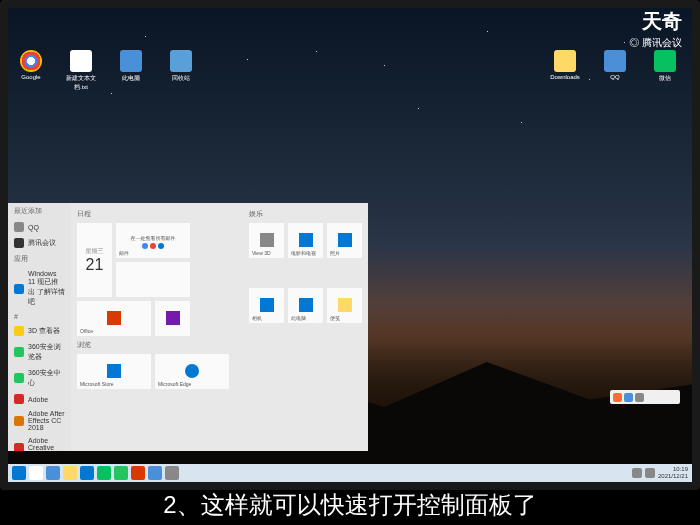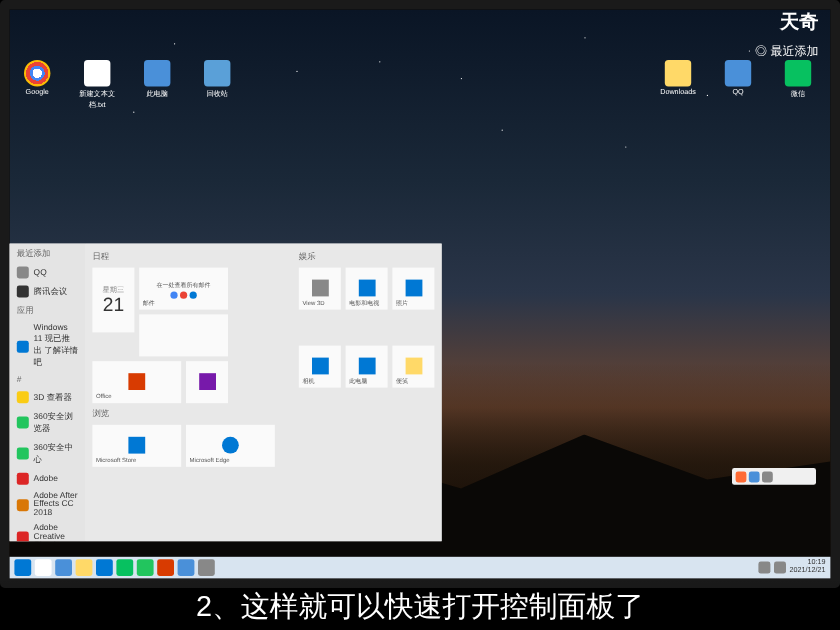--- a/index.html
+++ b/index.html
@@ -6,21 +6,21 @@
 body { width: 700px; height: 525px; background: #000; position: relative; overflow: hidden; }
 
 .monitor { position: absolute; top: 0; left: 0; width: 700px; height: 490px; background: linear-gradient(to bottom, #0a1525 0%, #1a2838 30%, #2a3548 50%, #6b4530 70%, #3a2818 80%, #1a1010 100%); border: 8px solid #1a1a1a; border-radius: 4px; }
 
 .stars { position: absolute; top: 0; left: 0; right: 0; height: 60%; }
 .star { position: absolute; width: 1px; height: 1px; background: #fff; border-radius: 50%; }
 
 .mountains { position: absolute; bottom: 0; left: 0; right: 0; height: 180px; background: linear-gradient(to top, #0a0806 0%, #1a1008 30%, transparent 100%); }
 .mountain-shape { position: absolute; bottom: 0; width: 100%; height: 150px; background: #0a0806; clip-path: polygon(0 100%, 0 60%, 15% 40%, 25% 55%, 40% 30%, 55% 50%, 70% 20%, 85% 45%, 100% 35%, 100% 100%); }
 
-.watermark-top { position: absolute; top: 0; right: 10px; color: #fff; font-size: 16px; font-weight: bold; }
+.watermark-top { position: absolute; top: 0; right: 10px; color: #fff; font-size: 20px; font-weight: bold; }
 .watermark-sub { position: absolute; top: 28px; right: 10px; color: #fff; font-size: 10px; }
 
 .desktop-icons-left { position: absolute; top: 42px; left: 4px; display: flex; gap: 12px; }
 .desktop-icons-right { position: absolute; top: 42px; right: 8px; display: flex; gap: 12px; }
 .dicon { width: 38px; display: flex; flex-direction: column; align-items: center; gap: 2px; color: #fff; font-size: 6px; text-align: center; }
 .dicon-img { width: 22px; height: 22px; background: #4a90d9; border-radius: 3px; }
 .chrome-icon { background: radial-gradient(circle, #fff 25%, #4285f4 25%, #4285f4 40%, #ea4335 40%, #ea4335 60%, #fbbc05 60%, #fbbc05 80%, #34a853 80%); border-radius: 50%; }
 .folder-icon { background: #ffd968; }
 .recycle-icon { background: #5aa0d8; }
 
@@ -30,21 +30,21 @@
 .sm-icon { width: 10px; height: 10px; background: #888; border-radius: 2px; flex-shrink: 0; }
 .sm-header { font-size: 7px; color: #666; padding: 3px 6px; }
 
 .sm-right { flex: 1; background: #e8e8e8; padding: 6px; }
 .sm-section-label { font-size: 7px; color: #666; margin-bottom: 4px; }
 .tiles-row { display: flex; gap: 4px; margin-bottom: 4px; }
 .tile { background: #fafafa; display: flex; flex-direction: column; align-items: center; justify-content: center; font-size: 6px; color: #555; position: relative; }
 .tile-sm { width: 35px; height: 35px; }
 .tile-md { width: 74px; height: 35px; }
 .tile-wide { width: 74px; height: 35px; }
-.tile-calendar { width: 35px; height: 54px; }
+.tile-calendar { width: 35px; height: 74px; }
 .tile-icon { width: 14px; height: 14px; background: #4a90d9; margin-bottom: 2px; }
 .tile-label { position: absolute; bottom: 2px; left: 3px; font-size: 5px; }
 .cal-day { font-size: 6px; color: #888; }
 .cal-num { font-size: 16px; color: #333; }
 
 .taskbar { position: absolute; bottom: 0; left: 0; right: 0; height: 18px; background: #d8e4f0; display: flex; align-items: center; padding: 0 4px; gap: 3px; }
 .tb-icon { width: 14px; height: 14px; background: #4a90d9; border-radius: 2px; }
 .tb-spacer { flex: 1; }
 .tb-time { font-size: 6px; color: #333; text-align: right; line-height: 1.1; }
 
@@ -71,21 +71,21 @@
     <div class="star" style="top:35%;left:60%"></div>
       <div class="star" style="top:12%;left:90%"></div>
     <div class="star" style="top:40%;left:75%"></div>
       <div class="star" style="top:18%;left:35%"></div>
   </div>
   <div class="mountains">
     <div class="mountain-shape"></div>
   </div>
 
   <div class="watermark-top">天奇</div>
-  <div class="watermark-sub">◎ 最近添加</div>
+  <div class="watermark-sub">◎ 腾讯会议</div>
 
   <div class="desktop-icons-left">
     <div class="dicon">
         <div class="dicon-img chrome-icon"></div>
         <span>Google</span>
       </div>
     <div class="dicon">
         <div class="dicon-img" style="background:#fff"></div>
         <span>新建文本文档.txt</span>
       </div>

